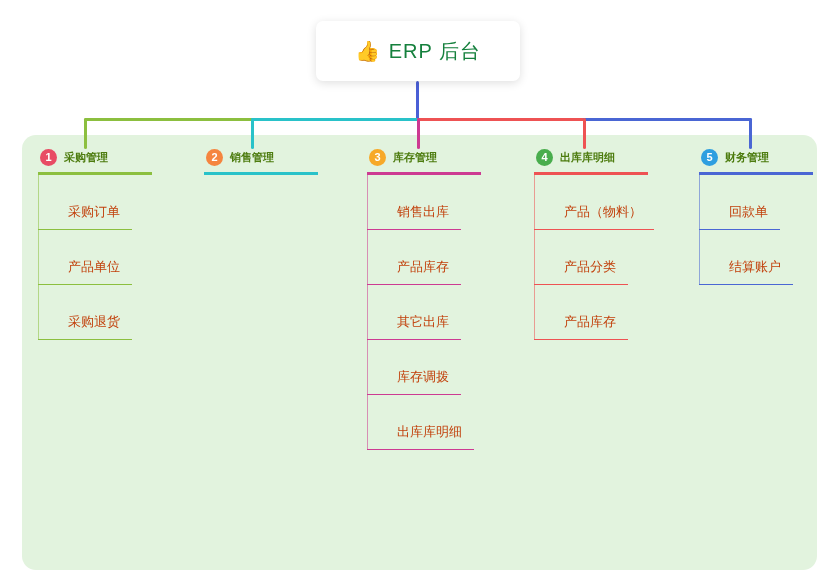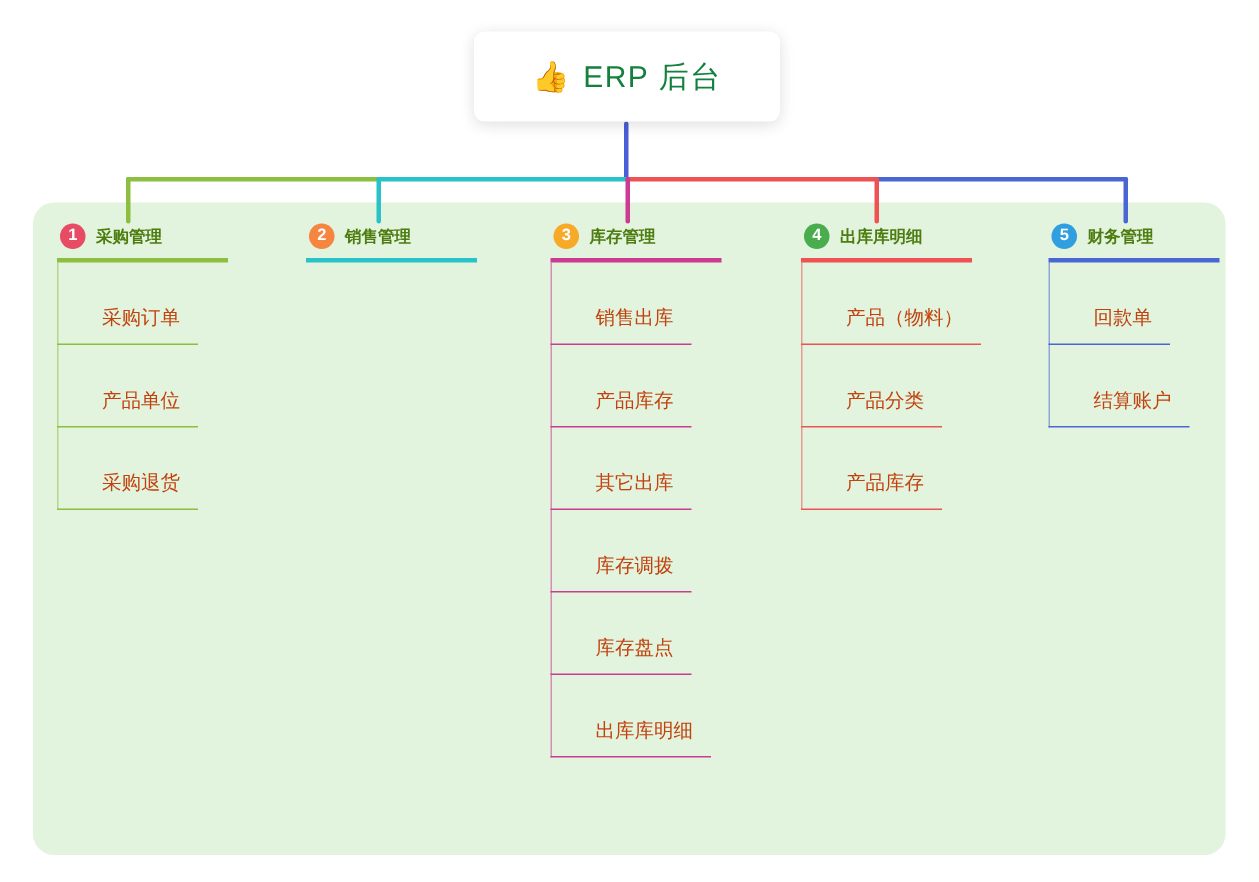--- a/index.html
+++ b/index.html
@@ -88,21 +88,20 @@
   <div class="branch b3" style="--accent: #cd3a92; --badge: #f7a928;">
     <div class="branch-title">
       <span class="badge">3</span>
       <span class="label">库存管理</span>
     </div>
     <ul class="children">
       <li>销售出库</li>
       <li>产品库存</li>
       <li>其它出库</li>
       <li>库存调拨</li>
-      <li>库存盘点</li>
       <li>出库库明细</li>
     </ul>
   </div>
 
   <div class="branch b4" style="--accent: #ee5253; --badge: #49ad4d;">
     <div class="branch-title">
       <span class="badge">4</span>
       <span class="label">出库库明细</span>
     </div>
     <ul class="children">

